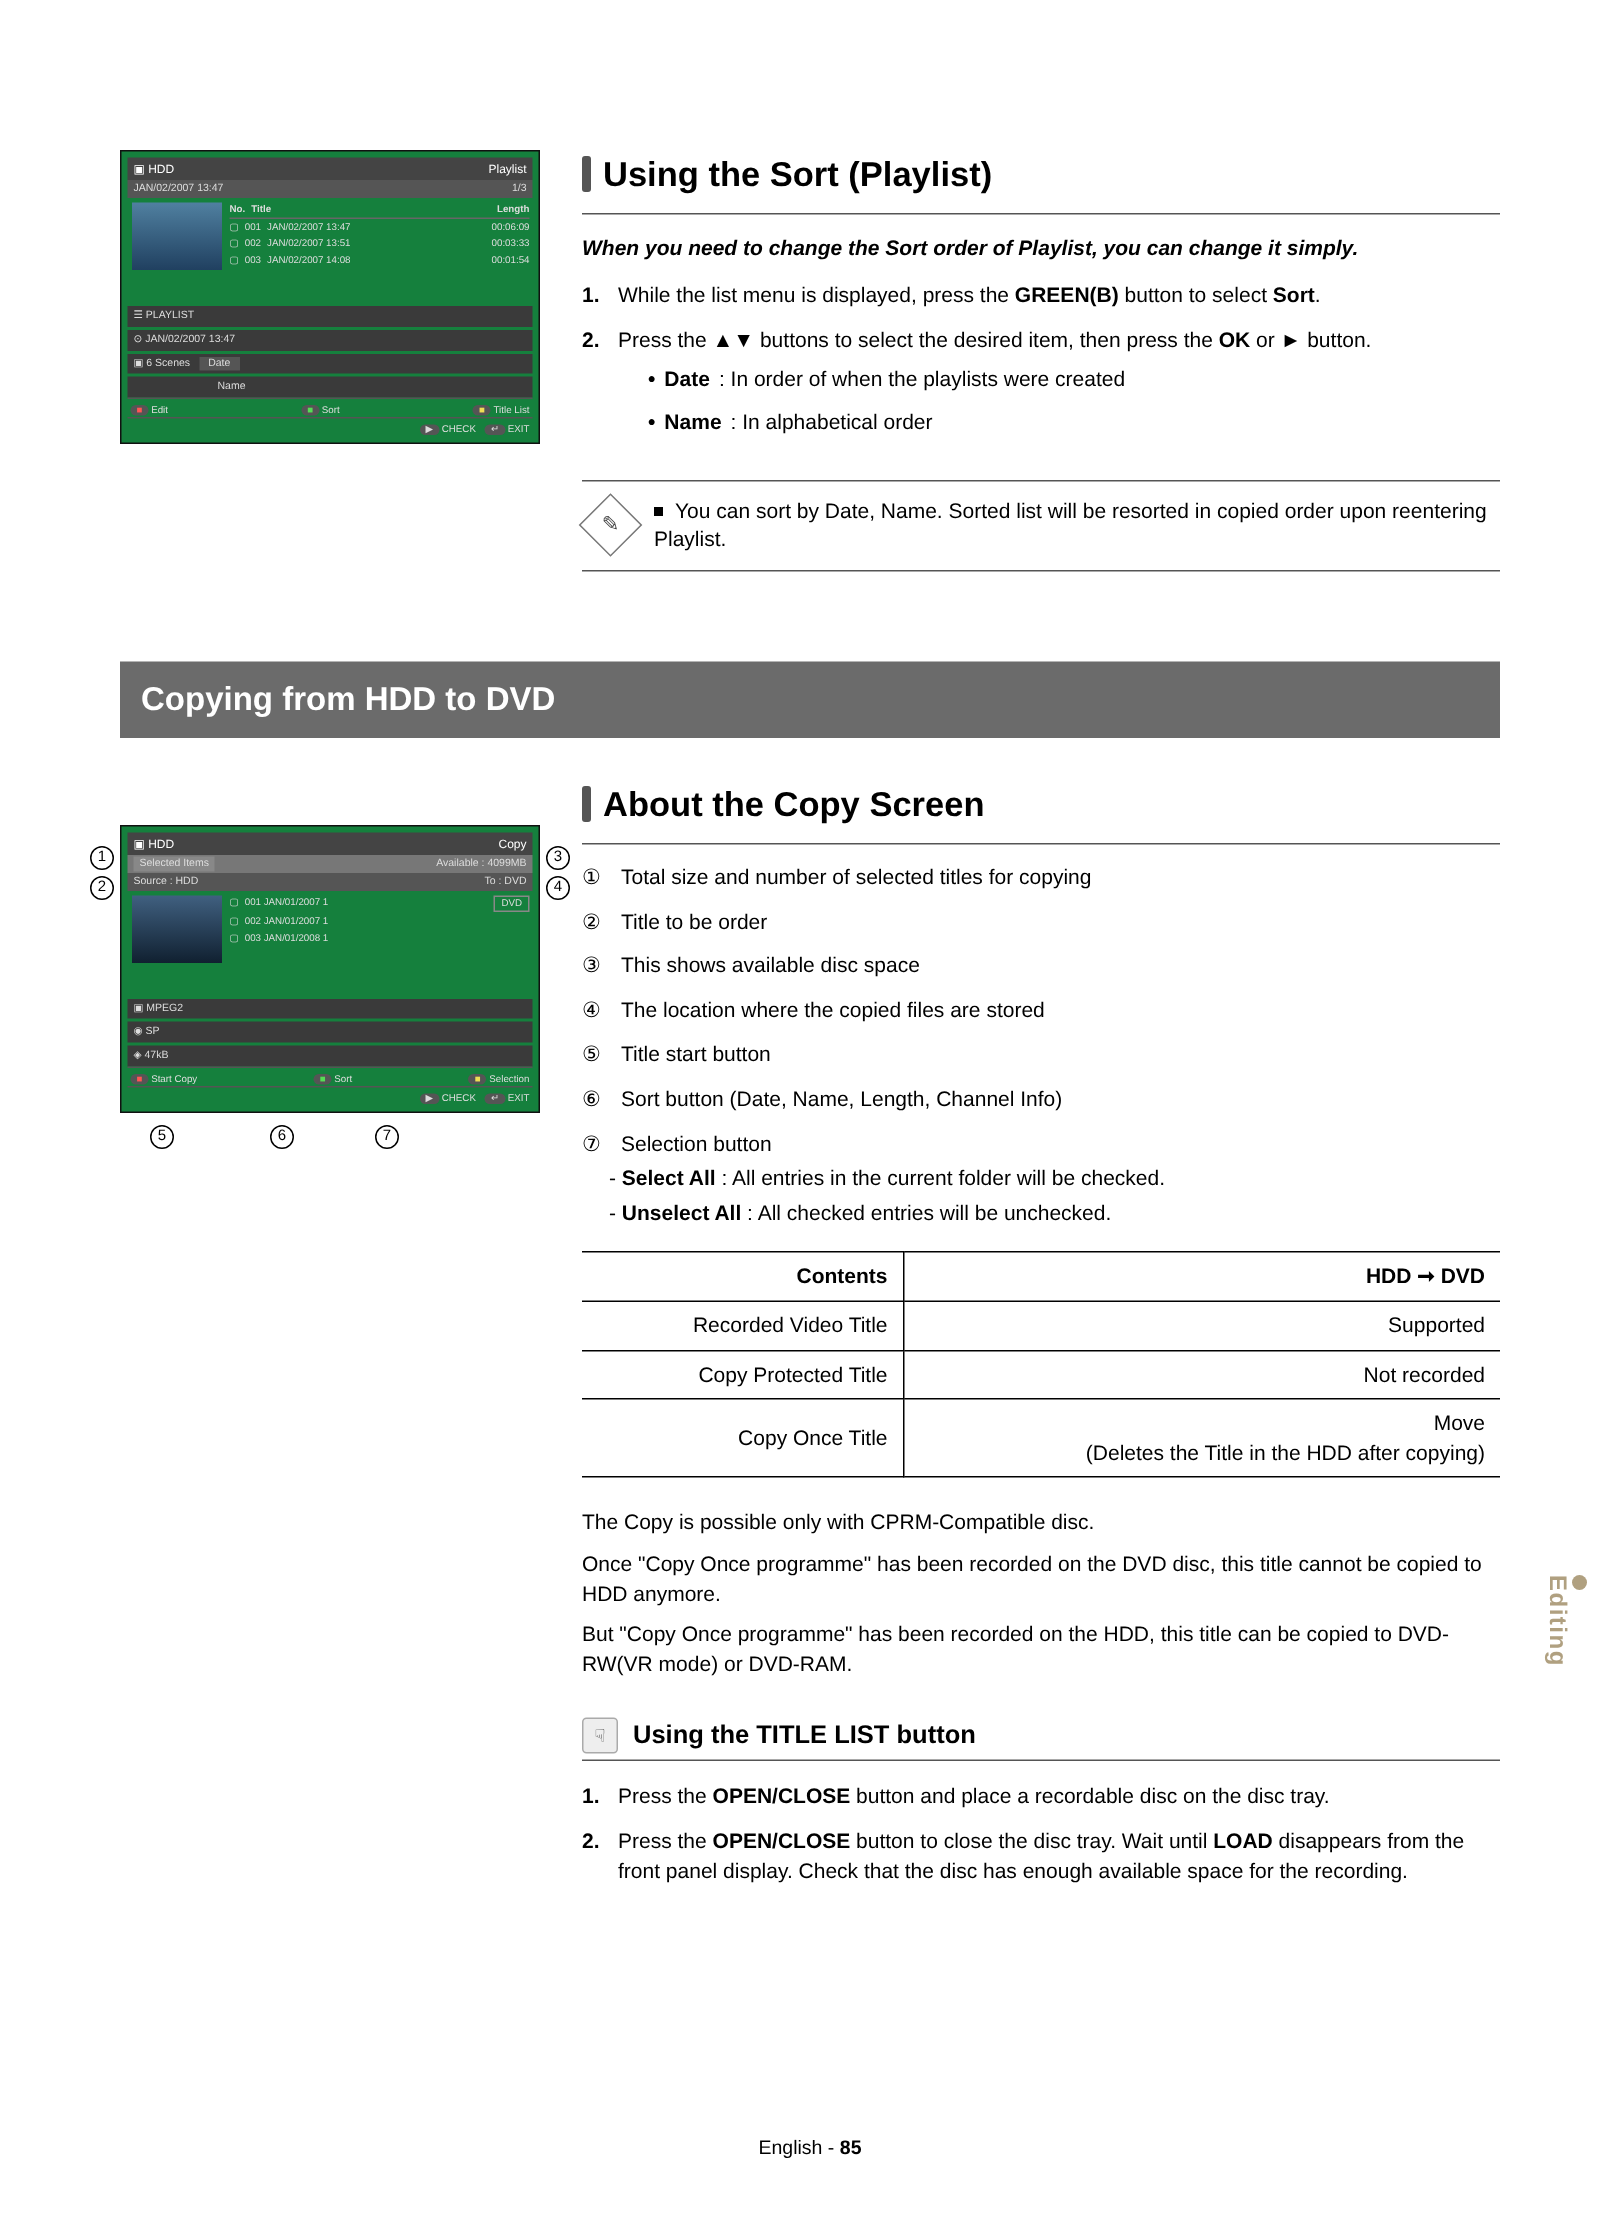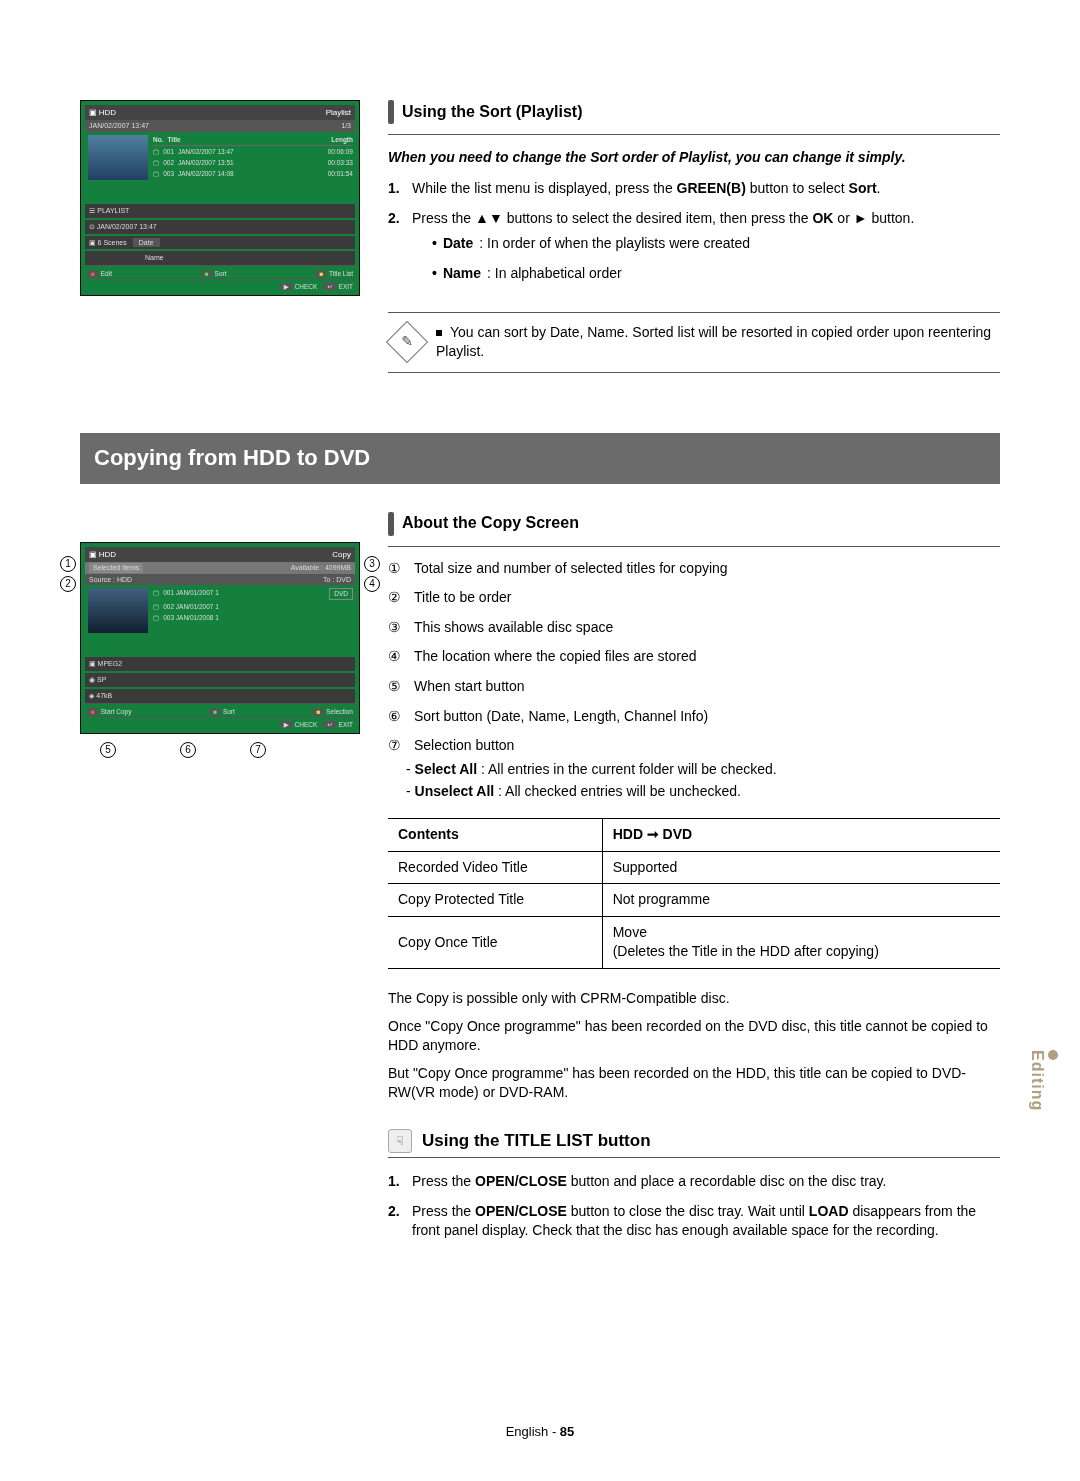--- a/index.html
+++ b/index.html
@@ -34,21 +34,21 @@
     gap: 8px;
     margin: 0 0 10px 0;
   }
   .h-bar-title .bar {
     width: 6px;
     height: 24px;
     background: #555;
     border-radius: 2px;
   }
   .h-bar-title .t {
-    font-size: 16px;
+    font-size: 23px;
     font-weight: bold;
   }
   .section-rule {
     border: none;
     border-top: 1px solid #555;
     margin: 0 0 12px 0;
   }
   .emph {
     font-style: italic;
     font-weight: bold;
@@ -147,21 +147,21 @@
   }
   table.spec {
     border-collapse: collapse;
     width: 100%;
     margin: 8px 0 20px 0;
   }
   table.spec th, table.spec td {
     border-top: 1px solid #000;
     border-bottom: 1px solid #000;
     padding: 6px 10px;
-    text-align: left;
+    text-align: right;
     font-size: 14px;
   }
   table.spec th {
     font-weight: bold;
   }
   table.spec td:first-child, table.spec th:first-child {
     border-right: 1px solid #000;
     width: 35%;
   }
   .para {
@@ -474,21 +474,21 @@
         <li>
             <span class="circ">③</span>
             <span>This shows available disc space</span>
           </li>
         <li>
             <span class="circ">④</span>
             <span>The location where the copied files are stored</span>
           </li>
         <li>
             <span class="circ">⑤</span>
-            <span>When start button</span>
+            <span>Title start button</span>
           </li>
         <li>
             <span class="circ">⑥</span>
             <span>Sort button (Date, Name, Length, Channel Info)</span>
           </li>
         <li style="display:block;">
           <div style="display:flex;gap:8px;">
               <span class="circ">⑦</span>
               <span>Selection button</span>
             </div>
@@ -504,21 +504,21 @@
             <tr>
               <th>Contents</th>
               <th>HDD ➞ DVD</th>
             </tr>
         <tr>
               <td>Recorded Video Title</td>
               <td>Supported</td>
             </tr>
         <tr>
               <td>Copy Protected Title</td>
-              <td>Not programme</td>
+              <td>Not recorded</td>
             </tr>
         <tr>
               <td>Copy Once Title</td>
               <td>
                 <div>Move</div>
                 <div>(Deletes the Title in the HDD after copying)</div>
               </td>
             </tr>
       </tbody>
         </table>

